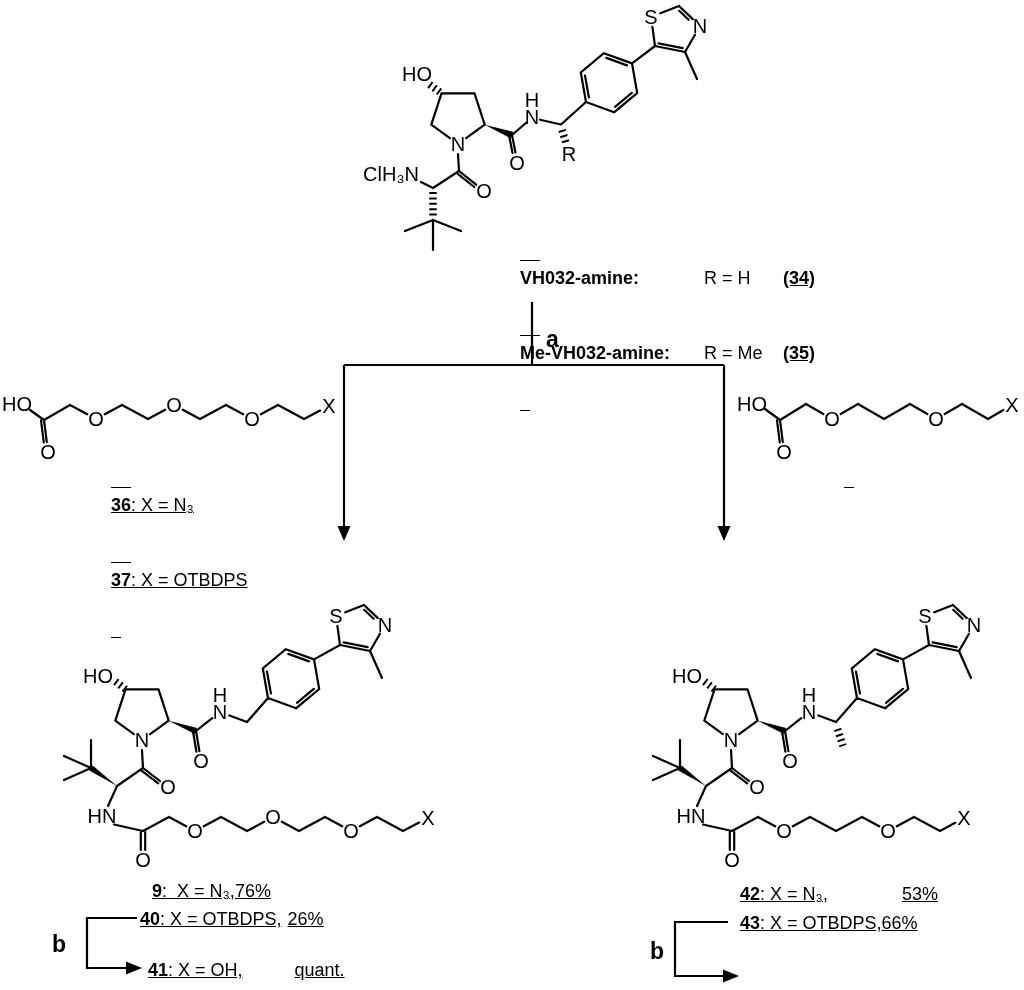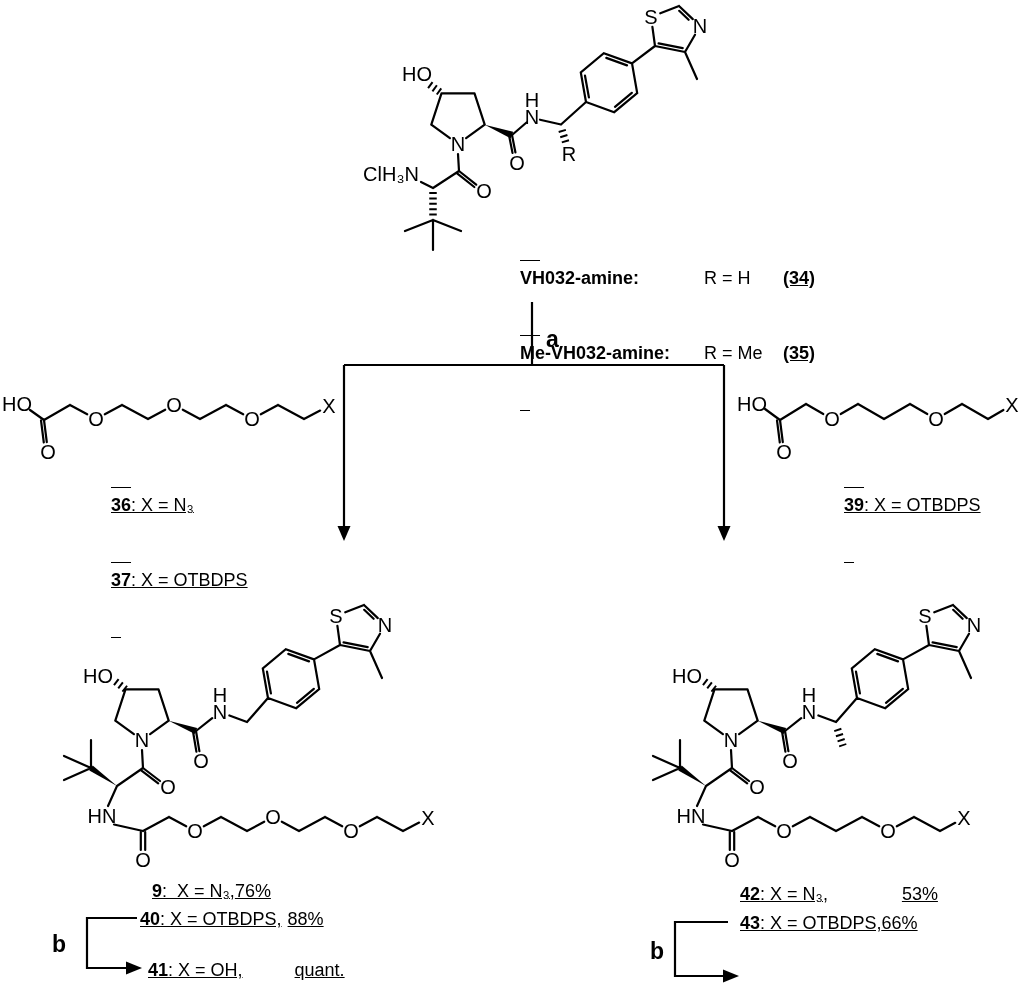--- a/index.html
+++ b/index.html
@@ -187,25 +187,24 @@
   </div>
 
   <div class="steplbl" style="left:546px; top:326px;">a</div>
 
   <div class="lbl reagent-block" style="left:111px; top:443px;">
     <div class="line"><span class="b">36</span><span>: X = N₃</span></div>
     <div class="line"><span class="b">37</span><span>: X = OTBDPS</span></div>
   </div>
 
   <div class="lbl reagent-block" style="left:844px; top:443px;">
-    <div class="line"><span class="b">39</span><span>: X = OTBDPS</span></div>
   </div>
 
   <div class="lbl" style="left:152px; top:879px;"><span class="b">9</span><span>:  X = N₃,</span><span style="">76%</span></div>
-  <div class="lbl" style="left:140px; top:907px;"><span class="b">40</span><span>: X = OTBDPS,</span><span style="margin-left:6px;">88%</span></div>
+  <div class="lbl" style="left:140px; top:907px;"><span class="b">40</span><span>: X = OTBDPS,</span><span style="margin-left:6px;">26%</span></div>
   <div class="lbl" style="left:148px; top:958px;"><span class="b">41</span><span>: X = OH,</span><span style="margin-left:52px;">quant.</span></div>
   <div class="steplbl" style="left:52px; top:931px;">b</div>
 
   <div class="lbl" style="left:740px; top:882px;"><span class="b">42</span><span>: X = N₃,</span><span style="margin-left:74px;">53%</span></div>
   <div class="lbl" style="left:740px; top:911px;"><span class="b">43</span><span>: X = OTBDPS,</span><span style="">66%</span></div>
   <div class="steplbl" style="left:650px; top:938px;">b</div>
 
 </div>
 
 </body></html>

